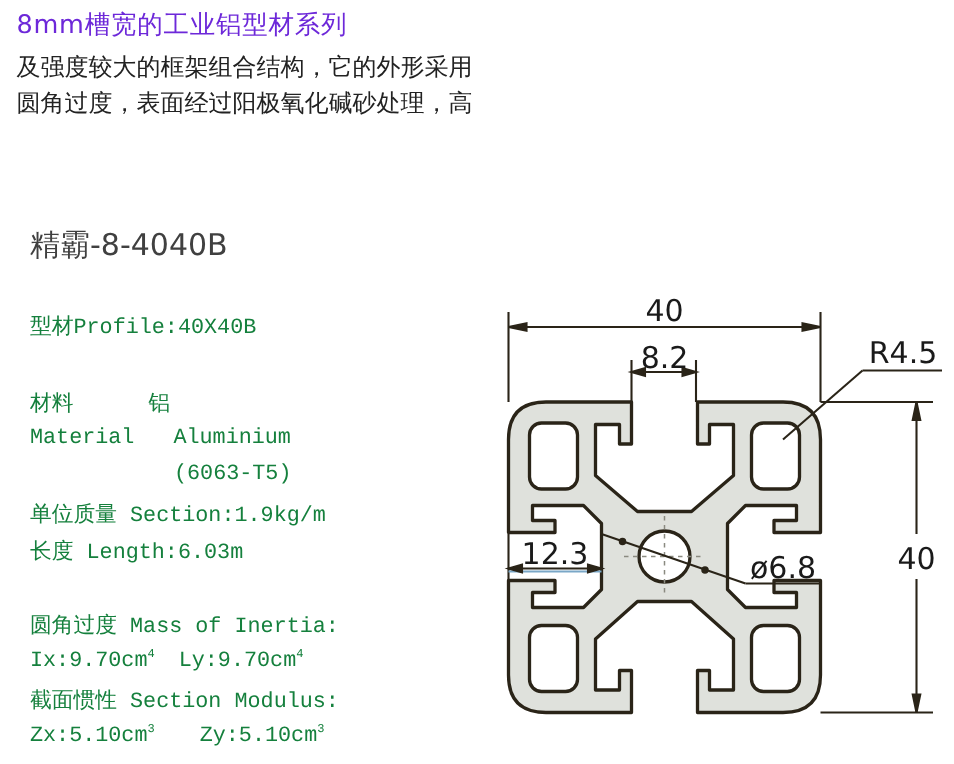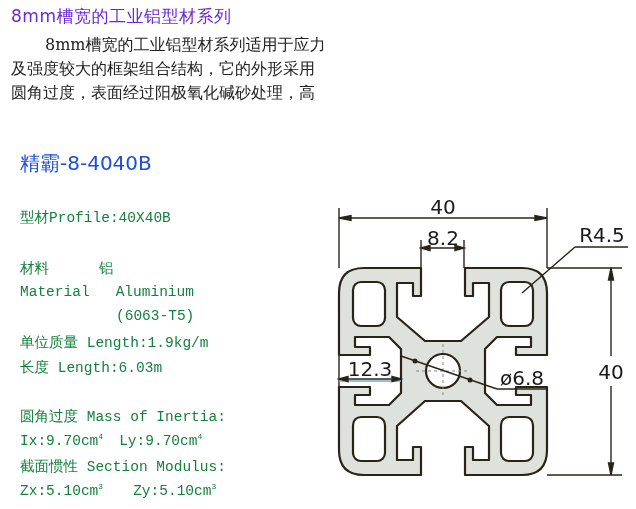--- a/index.html
+++ b/index.html
@@ -11,52 +11,51 @@
   .title {
     left: 11px; top: 5px; font-family: "DejaVu Sans", sans-serif; font-size: 17px; color: #6d28d9;
     letter-spacing: 0.5px;
   }
   .intro {
     left: 11px; top: 33px; width: 380px; font-family: "DejaVu Serif", serif; font-size: 16px;
     line-height: 24px; color: #222; white-space: normal;
   }
   .intro .first { text-indent: 34px; }
   .model {
-    left: 20px; top: 150px; font-family: "DejaVu Sans", sans-serif; font-size: 20px; color: #1d4ed8;
+    left: 20px; top: 150px; font-family: "DejaVu Sans", sans-serif; font-size: 20px; color: #404040;
   }
   .spec {
     font-family: "Liberation Mono", "DejaVu Sans Mono", monospace; font-size: 14.5px; color: #15803d;
   }
   .spec sup { font-size: 8px; vertical-align: 6px; }
   svg.diagram { position: absolute; left: 0; top: 0; }
   .dimtext { font-family: "DejaVu Sans", sans-serif; font-size: 20px; fill: #1a1a1a; }
 </style>
 </head>
 <body>
 
 <div class="abs title">8mm槽宽的工业铝型材系列</div>
 
 <div class="abs intro">
-  <div class="first">8mm槽宽的工业铝型材系列适用于应力</div>
   <div>及强度较大的框架组合结构，它的外形采用</div>
   <div>圆角过度，表面经过阳极氧化碱砂处理，高</div>
 </div>
 
 <div class="abs model">精霸-8-4040B</div>
 
 <div class="abs spec" style="left:20px; top:208px;">型材Profile:40X40B</div>
 
 <div class="abs spec" style="left:20px; top:259px;text-align:center;">
   <span>材料</span><span style="display:inline-block;width:50px"></span><span>铝</span>
 </div>
 <div class="abs spec" style="left:20px; top:284px;">
   <span>Material</span><span style="display:inline-block;width:26px"></span><span>Aluminium</span>
 </div>
 <div class="abs spec" style="left:116px; top:308px;">(6063-T5)</div>
-<div class="abs spec" style="left:20px; top:333px;">单位质量 Length:1.9kg/m</div>
+<div class="abs spec" style="left:20px; top:333px;">单位质量 Section:1.9kg/m</div>
 <div class="abs spec" style="left:20px; top:358px;">长度 Length:6.03m</div>
 
 <div class="abs spec" style="left:20px; top:407px;">圆角过度 Mass of Inertia:</div>
 <div class="abs spec" style="left:20px; top:432px;">
   <span>Ix:9.70cm</span><sup>4</sup><span style="display:inline-block;width:16px"></span><span>Ly:9.70cm</span><sup>4</sup>
 </div>
 <div class="abs spec" style="left:20px; top:457px;">截面惯性 Section Modulus:</div>
 <div class="abs spec" style="left:20px; top:482px;">
   <span>Zx:5.10cm</span><sup>3</sup><span style="display:inline-block;width:30px"></span><span>Zy:5.10cm</span><sup>3</sup>
 </div>

